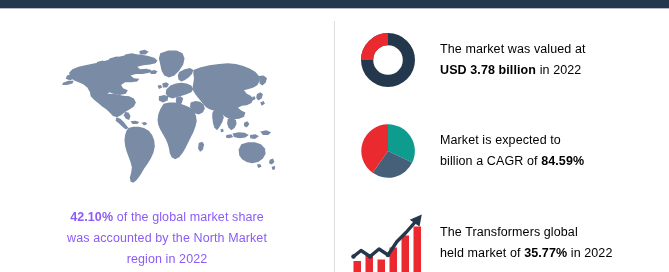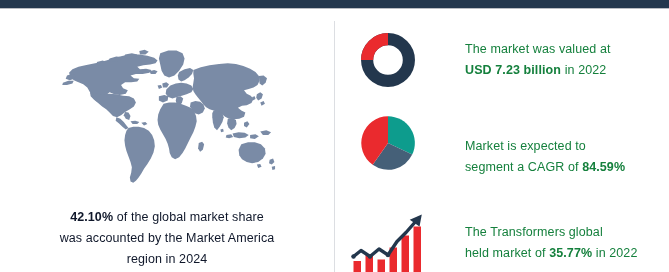--- a/index.html
+++ b/index.html
@@ -70,60 +70,59 @@
   .map-wrap svg { display: block; width: 218px; height: 152px; }
 
   .map-caption {
     position: absolute;
     left: 28px;
     top: 198px;
     width: 278px;
     text-align: center;
     font-size: 12.5px;
     line-height: 21px;
-    color: #0f172a;
+    color: #8b5cf6;
     letter-spacing: 0.1px;
   }
 
   
   .right-panel {
     position: absolute;
     left: 335px;
     top: 0;
     width: 334px;
     height: 263px;
   }
   .stat-row {
     position: absolute;
     left: 0;
     width: 334px;
     display: flex;
     align-items: center;
   }
   .stat-row-1 { top: 12px;  height: 78px; }
-  .stat-row-2 { top: 91px; height: 78px; align-items: flex-end; }
+  .stat-row-2 { top: 103px; height: 78px; }
   .stat-row-3 { top: 196px; height: 76px; }
 
   .stat-icon {
     width: 105px;
     min-width: 105px;
     height: 70px;
     display: flex;
     align-items: center;
     justify-content: center;
   }
   .stat-icon svg { display: block; }
 
   .stat-text {
     font-size: 12.5px;
     line-height: 21px;
-    color: #15803d;
+    color: #000000;
     letter-spacing: 0.1px;
     padding-right: 8px;
-    margin-left: 25px;
   }
   .stat-text b { font-weight: bold; }
   .stat-text .line { display: block; white-space: nowrap; }
 </style>
 </head>
 <body>
 
 <div class="top-band"></div>
 <div class="top-band-shadow"></div>
 
@@ -234,57 +233,57 @@
 
           <path d="M478,256 L486,254 L488,262 L480,264 Z"></path>
 
           <path d="M596,262 L614,258 L628,264 L620,272 L604,272 Z"></path>
         </g>
       </svg>
     </div>
 
     <div class="map-caption">
       <span style="font-weight:bold;">42.10%</span><span> of the global market share</span><br>
-      <span>was accounted by the Market America</span><br>
-      <span>region in 2024</span>
+      <span>was accounted by the North Market</span><br>
+      <span>region in 2022</span>
     </div>
 
   </div>
 
   <div class="right-panel">
 
     <div class="stat-row stat-row-1">
       <div class="stat-icon">
         <svg width="58" height="58" viewBox="0 0 100 100" xmlns="http://www.w3.org/2000/svg" aria-hidden="true">
 
           <circle cx="50" cy="50" r="36" fill="none" stroke="#23374d" stroke-width="21"></circle>
 
           <path d="M 50 14 A 36 36 0 0 0 14 50" fill="none" stroke="#ea2a2e" stroke-width="21"></path>
         </svg>
       </div>
       <div class="stat-text">
         <span class="line">The market was valued at</span>
-        <span class="line"><b>USD 7.23 billion</b><span> in 2022</span></span>
+        <span class="line"><b>USD 3.78 billion</b><span> in 2022</span></span>
       </div>
     </div>
 
     <div class="stat-row stat-row-2">
       <div class="stat-icon">
         <svg width="58" height="58" viewBox="0 0 100 100" xmlns="http://www.w3.org/2000/svg" aria-hidden="true">
 
           <path d="M50,50 L50,4 A46,46 0 0 1 91.7,70 Z" fill="#0d9c8d"></path>
 
           <path d="M50,50 L91.7,70 A46,46 0 0 1 23.6,87.7 Z" fill="#456078"></path>
 
           <path d="M50,50 L23.6,87.7 A46,46 0 0 1 50,4 Z" fill="#ea2a2e"></path>
         </svg>
       </div>
       <div class="stat-text">
         <span class="line">Market is expected to</span>
-        <span class="line"><span>segment a CAGR of </span><b>84.59%</b></span>
+        <span class="line"><span>billion a CAGR of </span><b>84.59%</b></span>
       </div>
     </div>
 
     <div class="stat-row stat-row-3">
       <div class="stat-icon">
         <svg width="76" height="60" viewBox="0 0 100 80" xmlns="http://www.w3.org/2000/svg" aria-hidden="true">
 
           <g fill="#ea2a2e">
             <rect x="4" y="64" width="10" height="16"></rect>
             <rect x="20" y="56" width="10" height="24"></rect>

